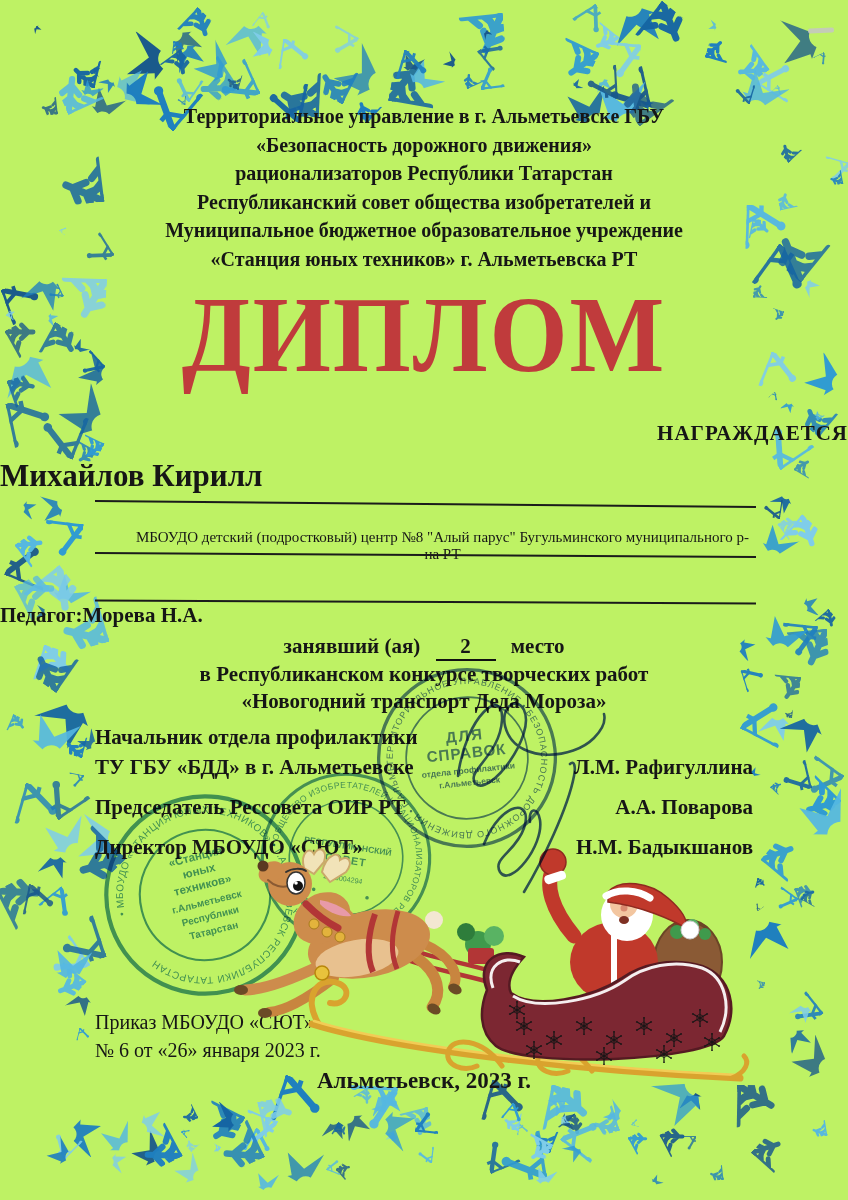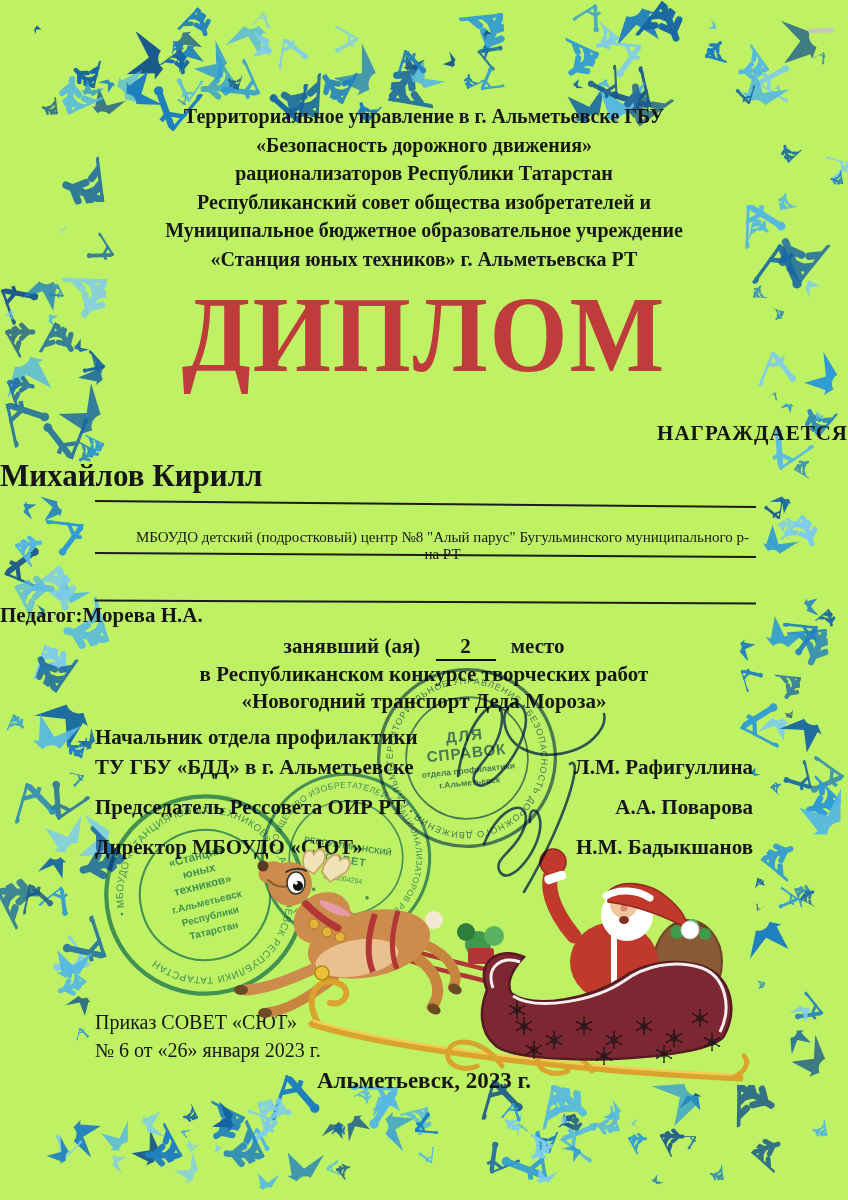--- a/index.html
+++ b/index.html
@@ -1021,17 +1021,17 @@
         <use href="#flakeB" x="-9" y="-9" width="18" height="18" transform="translate(528,178)"></use>
         <use href="#flakeB" x="-9" y="-9" width="18" height="18" transform="translate(362,210)"></use>
         <use href="#flakeB" x="-9" y="-9" width="18" height="18" transform="translate(432,216)"></use>
         <use href="#flakeB" x="-9" y="-9" width="18" height="18" transform="translate(492,214)"></use>
         <use href="#flakeB" x="-9" y="-9" width="18" height="18" transform="translate(540,202)"></use>
         <use href="#flakeB" x="-9" y="-9" width="18" height="18" transform="translate(345,170)"></use>
       </g>
     </g>
   </svg>
 
-  <div class="order-1">Приказ СОВЕТ «СЮТ»</div>
+  <div class="order-1">Приказ МБОУДО «СЮТ»</div>
   <div class="order-2">№ 6 от «26» января 2023 г.</div>
   <div class="footer">Альметьевск, 2023 г.</div>
 
 </div>
 
 </body></html>

